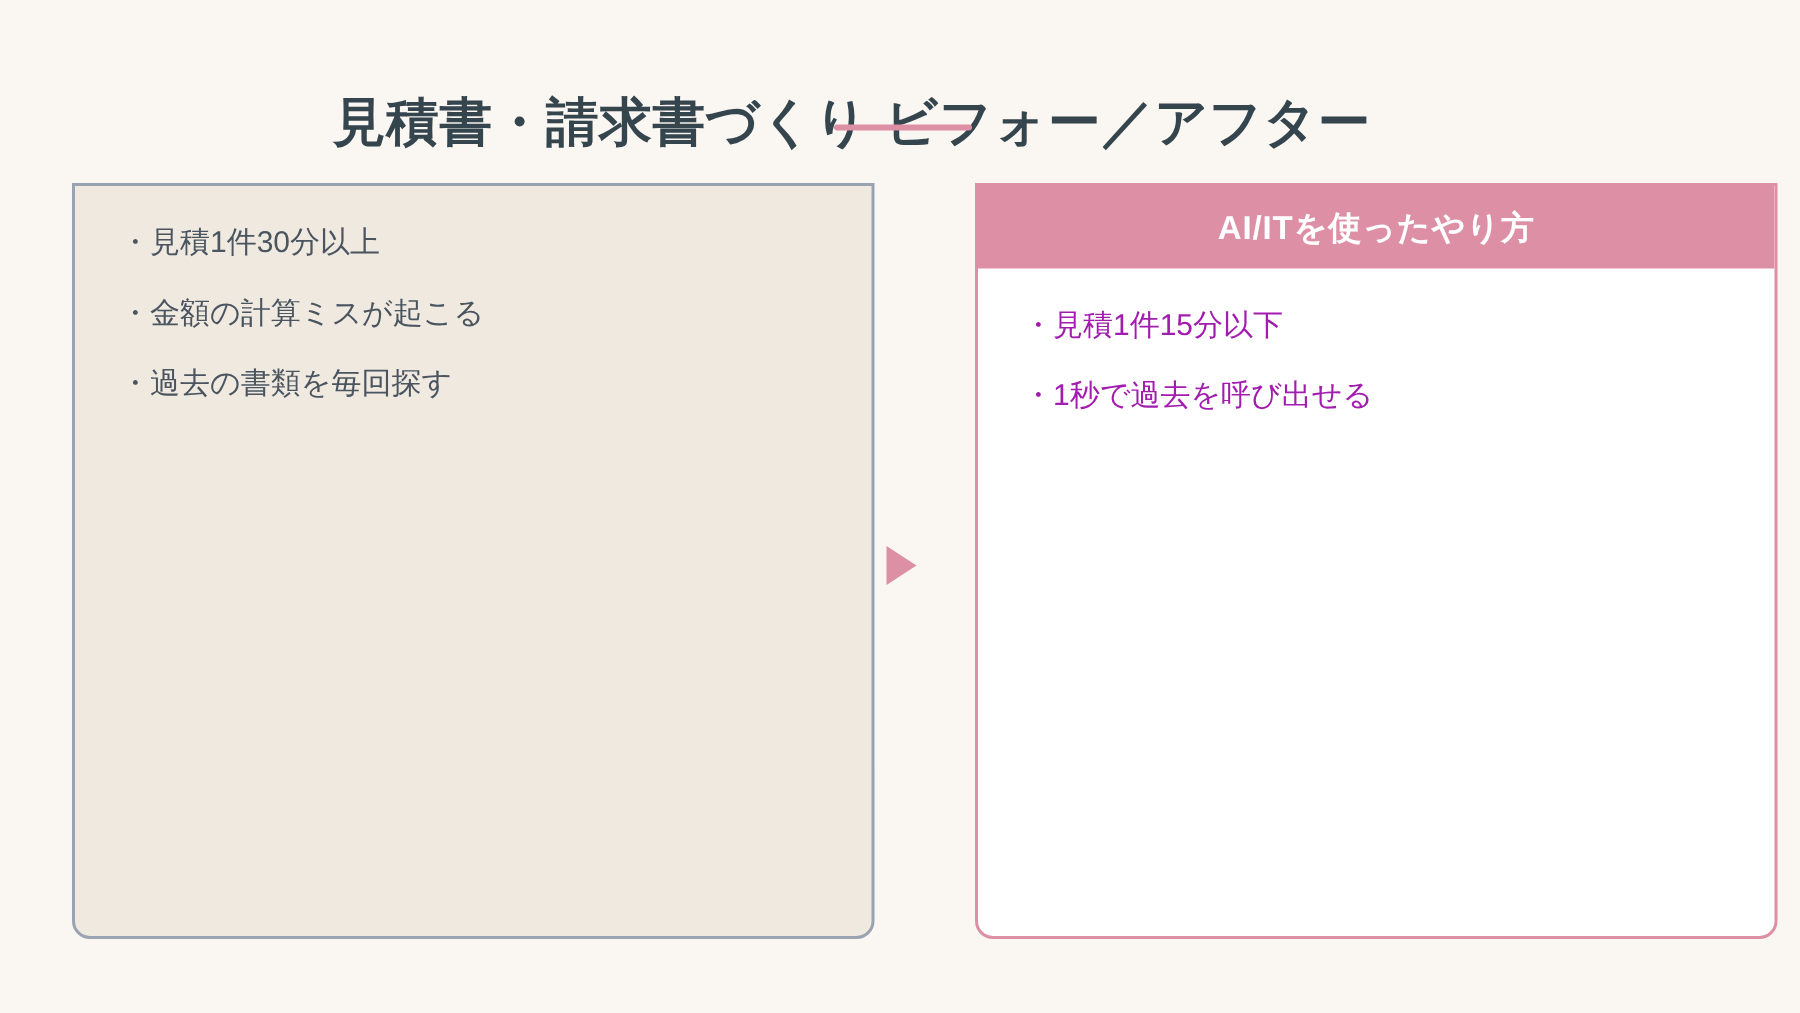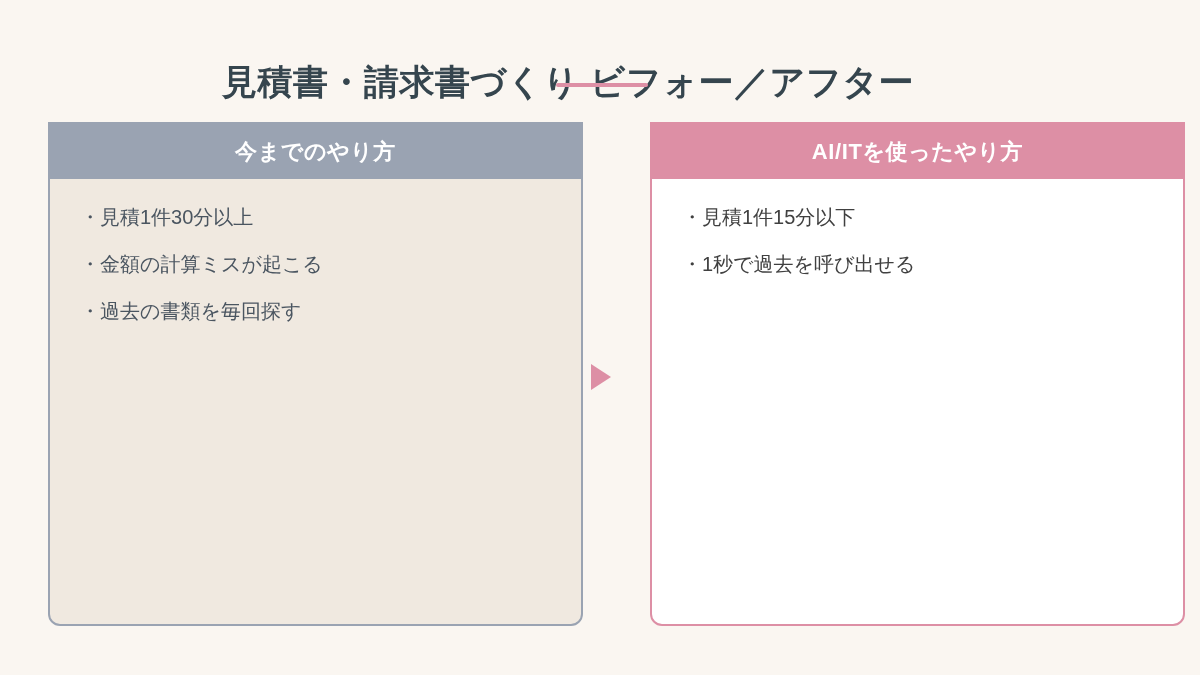--- a/index.html
+++ b/index.html
@@ -90,21 +90,21 @@
     margin: 0;
     padding: 0;
   }
   .bullet-item {
     font-size: 20px;
     line-height: 1.25;
     color: #4a5560;
     margin: 0 0 22px 0;
     white-space: nowrap;
   }
-  .card-after .bullet-item { color: #404040; }
+  .card-after .bullet-item { color: #a21caf; }
 
   
   .arrow-connector {
     position: absolute;
     left: 591px;
     top: 364px;
     width: 0;
     height: 0;
     border-top: 13px solid transparent;
     border-bottom: 13px solid transparent;
@@ -113,23 +113,20 @@
 </style>
 </head>
 <body>
 
 <div class="slide-title-wrap">
   <h1 class="slide-title">見積書・請求書づくり ビフォー／アフター</h1>
 </div>
 <div class="title-underline"></div>
 
 <section class="card card-before">
-  <header class="card-header">
-    <span>今までのやり方</span>
-  </header>
   <div class="card-body">
     <ul class="bullet-list">
       <li class="bullet-item">・見積1件30分以上</li>
       <li class="bullet-item">・金額の計算ミスが起こる</li>
       <li class="bullet-item">・過去の書類を毎回探す</li>
     </ul>
   </div>
 </section>
 
 <div class="arrow-connector"></div>

